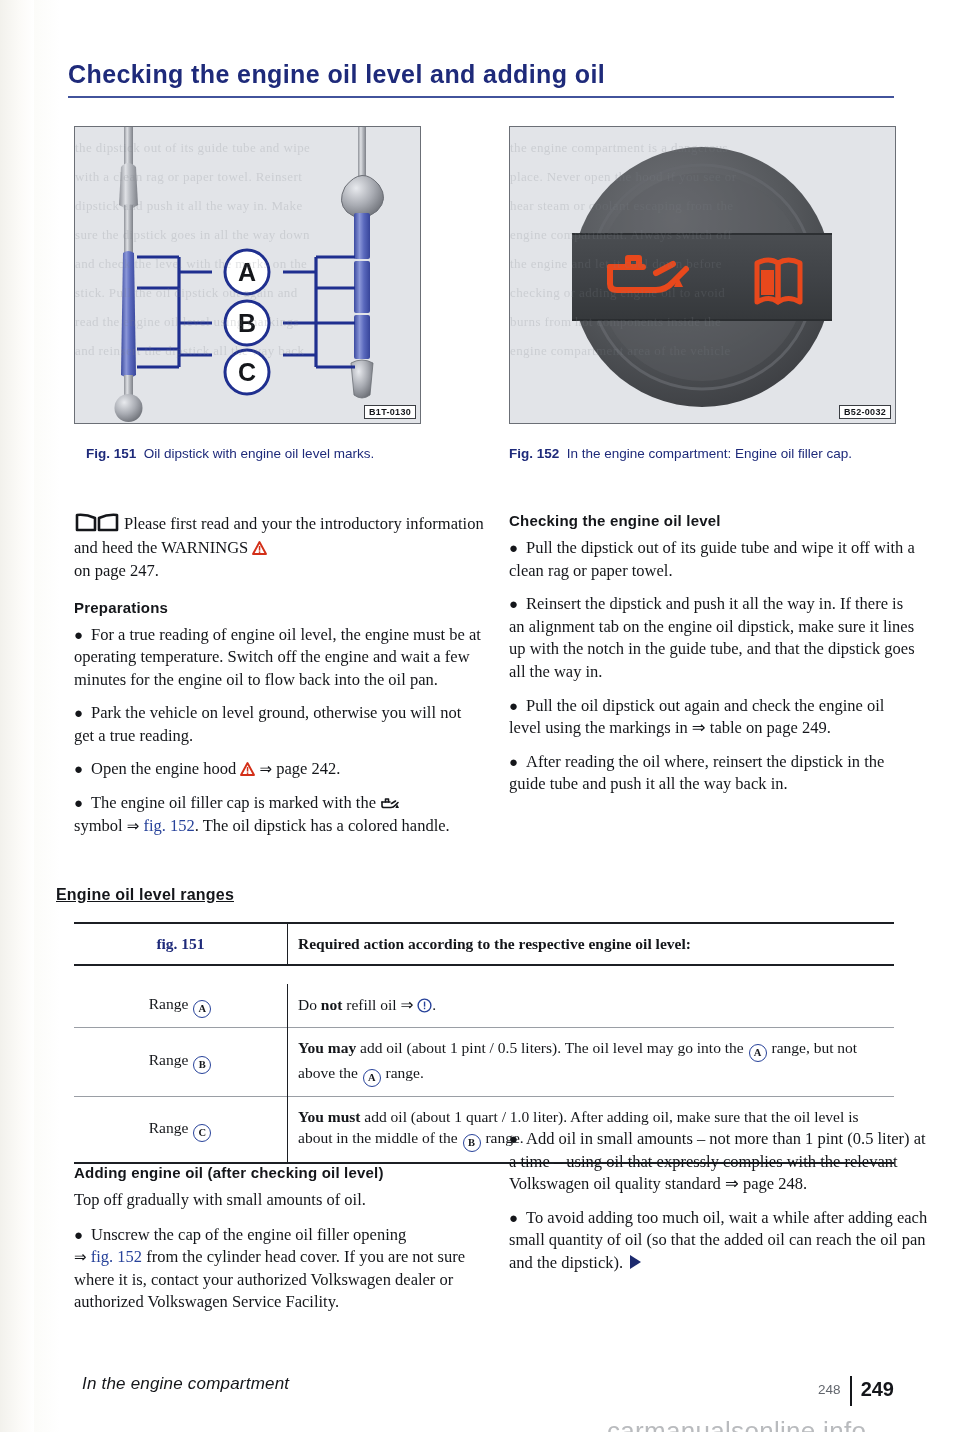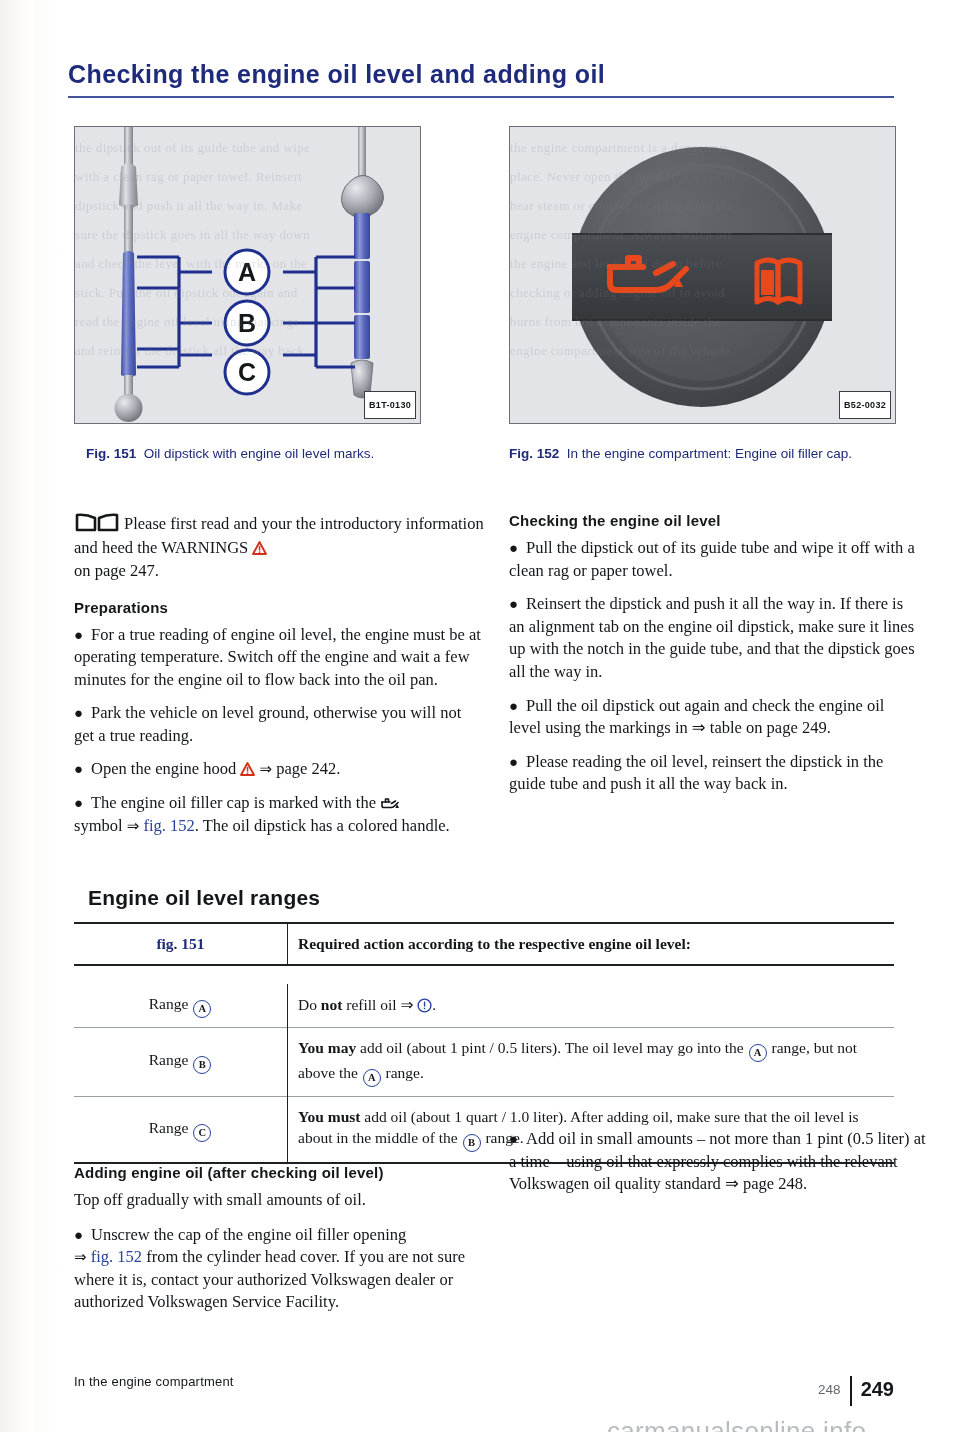--- a/index.html
+++ b/index.html
@@ -46,21 +46,21 @@
     padding:6px 0;box-sizing:border-box;
     letter-spacing:.4px;
     pointer-events:none;
     overflow:hidden;
   }
   .fig-code{
     position:absolute;right:4px;bottom:4px;
     background:#ffffff;border:1px solid #3a3d42;
     font-family:"Liberation Sans",sans-serif;
     font-size:9px;font-weight:700;letter-spacing:.3px;
-    padding:8px 4px;color:#14161a;
+    padding:1px 4px;color:#14161a;
   }
   .fig-caption{
     position:absolute;
     font-family:"Liberation Sans",sans-serif;
     font-size:13.5px;line-height:19px;
     color:#1e2a7a;
   }
   .fig-caption b{font-weight:700;}
   #cap151{left:86px;top:444px;width:420px;}
   #cap152{left:509px;top:444px;width:400px;}
@@ -103,23 +103,23 @@
   }
   .warn-tri{display:inline-block;width:15px;height:14px;vertical-align:-2px;}
   .oilcan{display:inline-block;width:21px;height:13px;vertical-align:-1px;}
   .circ-excl{display:inline-block;width:15px;height:15px;vertical-align:-3px;}
   .bluelink{color:#27429a;}
   .arrow{font-size:15px;}
   b{font-weight:700;}
 
   
   .tbl-heading{
-    position:absolute;left:88px;top:886px;
-    font-family:"Liberation Sans",sans-serif;
-    font-size:21px;font-weight:700;color:#14161a;letter-spacing:.2px;
+    position:absolute;left:56px;top:886px;
+    font-family:"Liberation Sans",sans-serif;
+    font-size:16px;font-weight:700;color:#14161a;letter-spacing:.2px;text-decoration:underline;
   }
 
   
   table.oiltbl{
     position:absolute;left:74px;top:922px;width:820px;
     border-collapse:collapse;
     font-size:15.5px;
   }
   table.oiltbl td{
     padding:9px 10px;vertical-align:middle;
@@ -158,23 +158,23 @@
     width:0;height:0;
     border-left:11px solid #1c2a6e;
     border-top:7px solid transparent;
     border-bottom:7px solid transparent;
     vertical-align:-1px;margin-left:7px;
   }
 
   
   .footer{position:absolute;left:74px;top:1374px;width:820px;height:26px;}
   .foot-left{
-    position:absolute;left:0;top:0;
-    font-family:"Liberation Sans",sans-serif;
-    font-size:13px;color:#14161a;letter-spacing:.2px;
+    position:absolute;left:8px;top:0;
+    font-family:"Liberation Sans",sans-serif;
+    font-size:17px;color:#14161a;letter-spacing:.2px;font-style:italic;
   }
   .foot-right{
     position:absolute;right:0;top:0;
     font-family:"Liberation Sans",sans-serif;
     font-size:14px;color:#14161a;
     display:flex;align-items:center;gap:9px;
   }
   .foot-prev{color:#62666d;font-size:13.5px;}
   .foot-sep{width:2px;height:30px;background:#14161a;display:inline-block;position:relative;top:2px;}
   .foot-cur{font-weight:700;font-size:20px;}
@@ -412,21 +412,21 @@
     <div class="bullet">
       <span class="dot">●</span><span>Pull the dipstick out of its guide tube and wipe it off with a clean rag or paper towel.</span>
     </div>
     <div class="bullet">
       <span class="dot">●</span><span>Reinsert the dipstick and push it all the way in. If there is an alignment tab on the engine oil dipstick, make sure it lines up with the notch in the guide tube, and that the dipstick goes all the way in.</span>
     </div>
     <div class="bullet">
       <span class="dot">●</span><span>Pull the oil dipstick out again and check the engine oil level using the markings in ⇒ table on page 249.</span>
     </div>
     <div class="bullet">
-      <span class="dot">●</span><span>Please reading the oil level, reinsert the dipstick in the guide tube and push it all the way back in.</span>
+      <span class="dot">●</span><span>After reading the oil where, reinsert the dipstick in the guide tube and push it all the way back in.</span>
     </div>
   </div>
 
   <div class="tbl-heading">Engine oil level ranges</div>
 
   <table class="oiltbl">
     <tbody>
         <tr class="hdr tbl-top">
       <td class="c1">fig. 151</td>
       <td class="c2">Required action according to the respective engine oil level:</td>
@@ -473,20 +473,23 @@
       <span class="dot">●</span><span>Unscrew the cap of the engine oil filler opening </span><br>
       <span class="arrow">⇒</span>
       <span class="bluelink">fig. 152</span><span> from the cylinder head cover. If you are not sure where it is, contact your authorized Volkswagen dealer or authorized Volkswagen Service Facility.</span>
     </div>
   </div>
 
   <div class="col" id="colR2">
     <div class="bullet">
       <span class="dot">●</span><span>Add oil in small amounts – not more than 1 pint (0.5 liter) at a time – using oil that expressly complies with the relevant Volkswagen oil quality standard ⇒ page 248.</span>
     </div>
+    <div class="bullet">
+      <span class="dot">●</span><span>To avoid adding too much oil, wait a while after adding each small quantity of oil (so that the added oil can reach the oil pan and the dipstick).</span><span class="tri-right"></span>
+    </div>
   </div>
 
   <div class="footer">
     <div class="foot-left">In the engine compartment</div>
     <div class="foot-right">
       <span class="foot-prev">248</span>
       <span class="foot-sep"></span>
       <span class="foot-cur">249</span>
     </div>
   </div>

